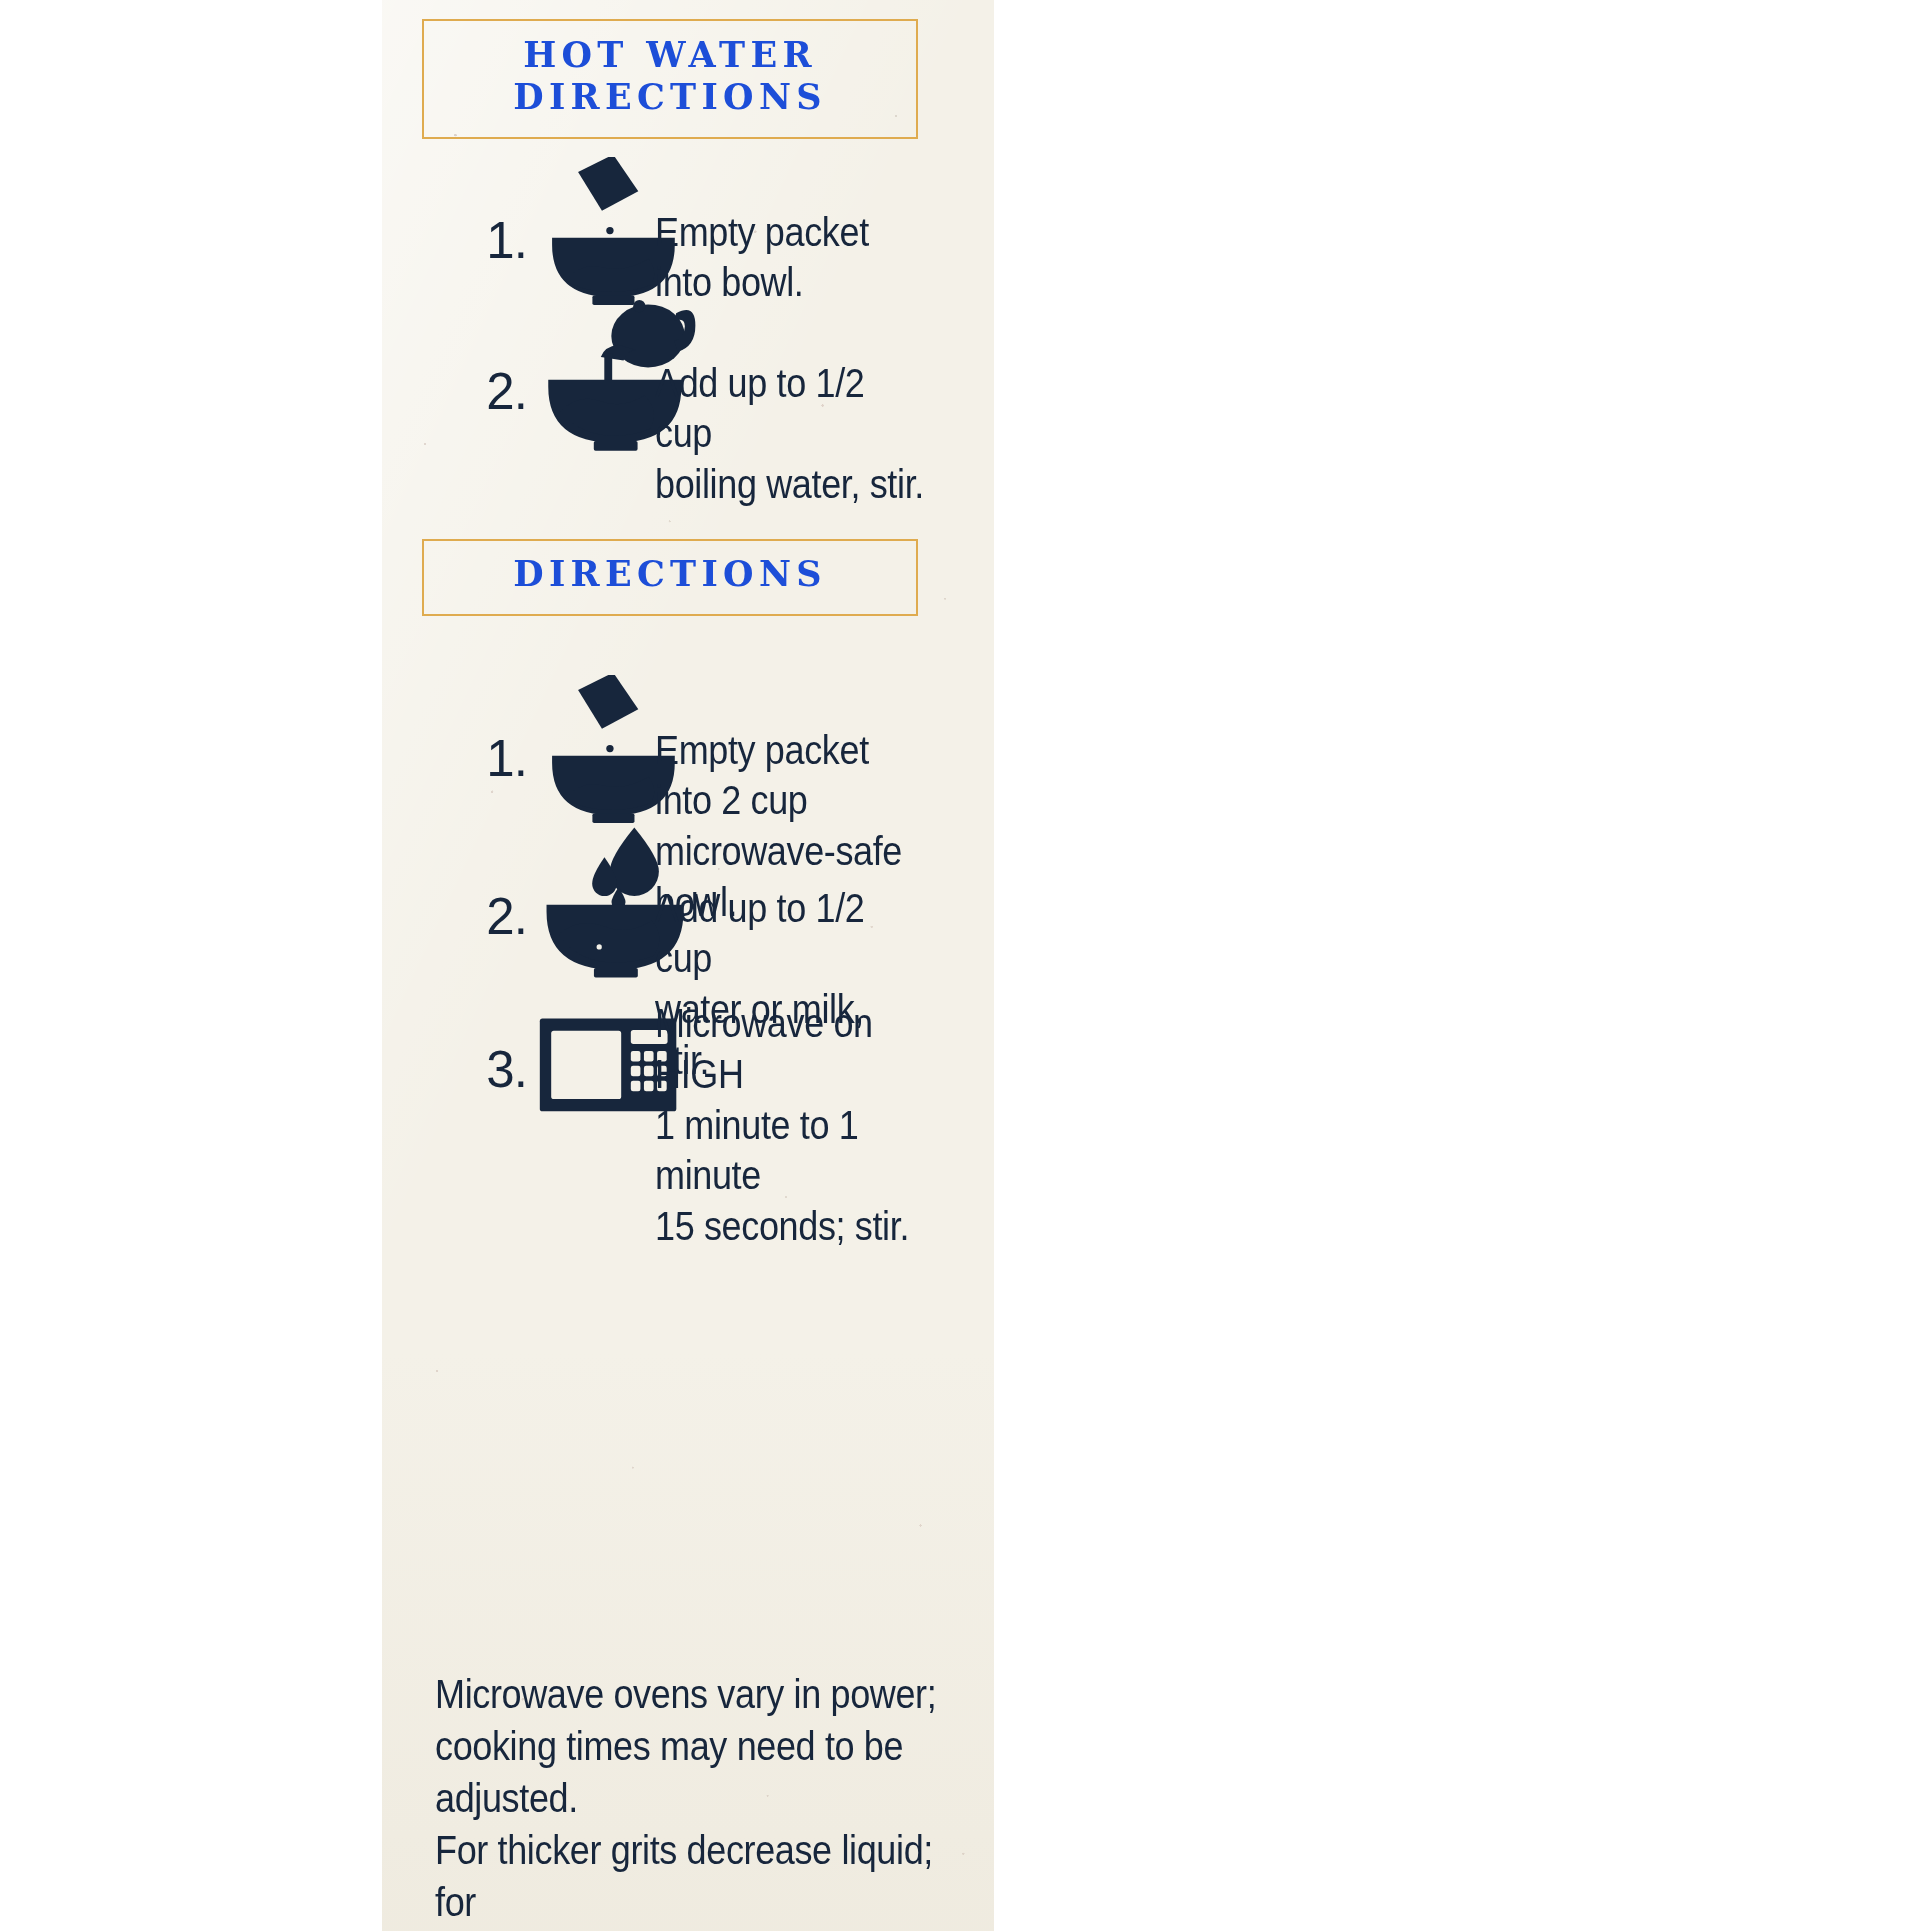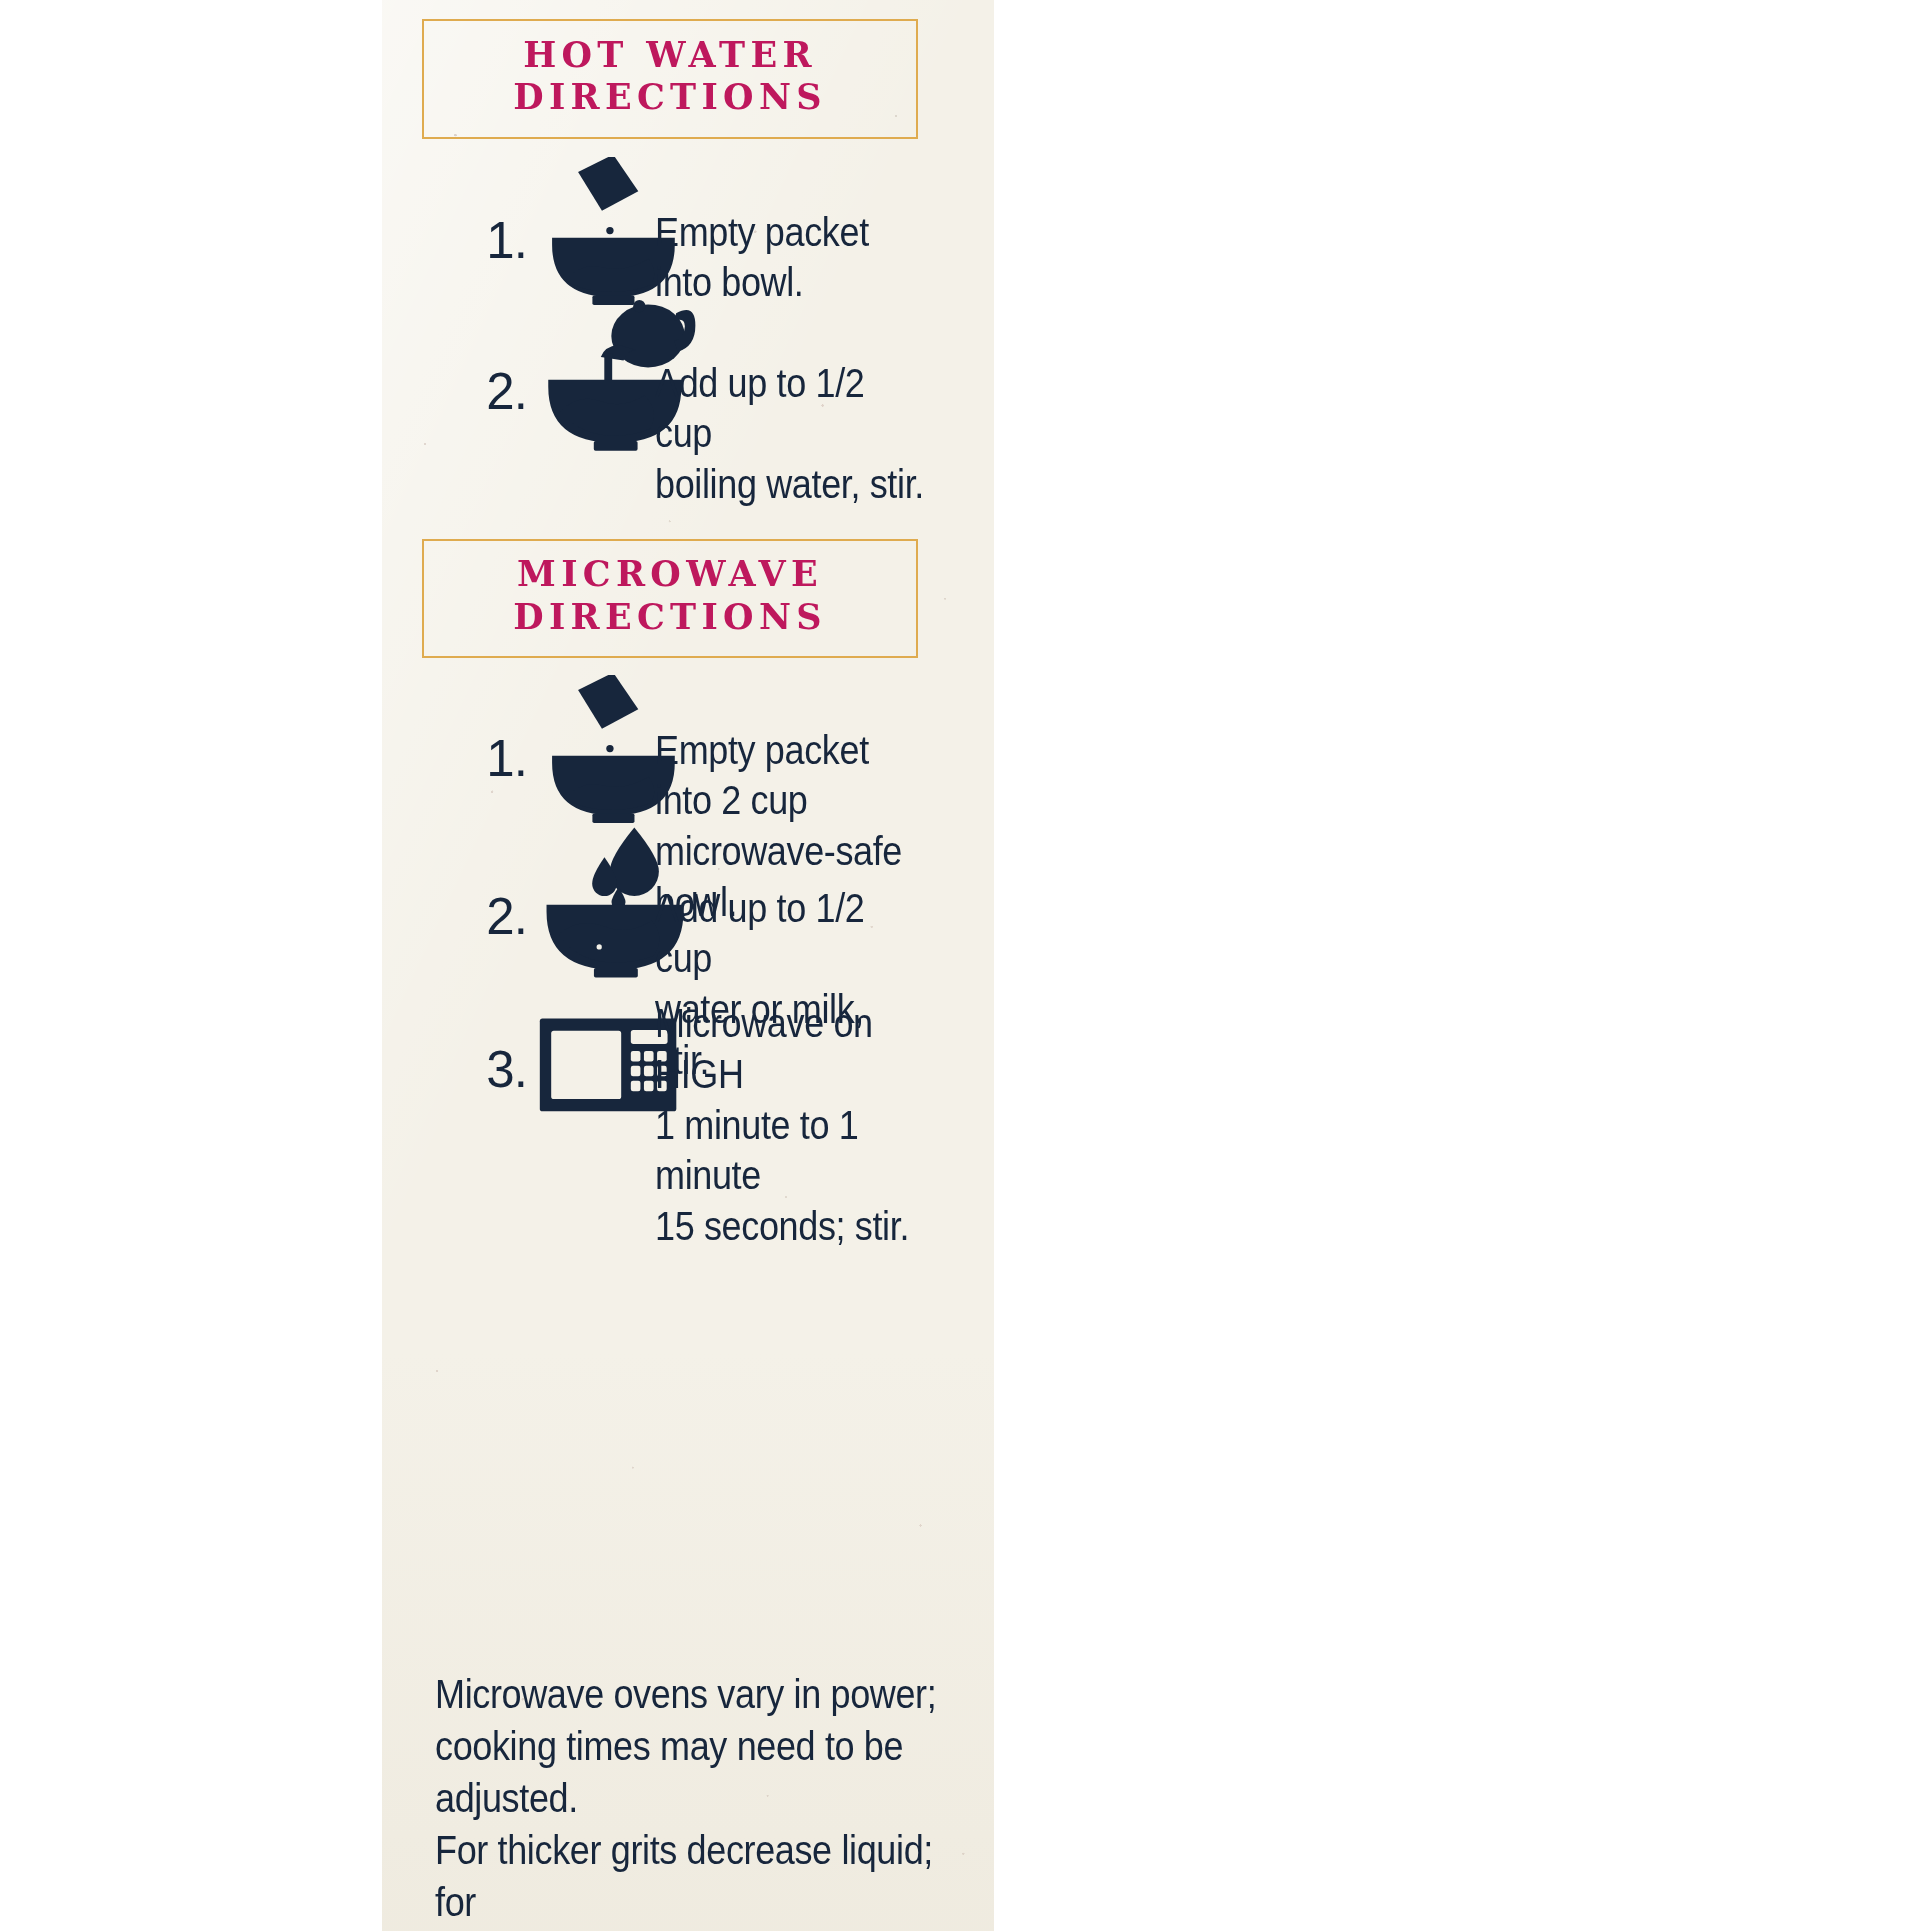--- a/index.html
+++ b/index.html
@@ -55,21 +55,21 @@
   .head-box{
     position:absolute;
     left:40px;
     width:496px;
     border:2.6px solid #dfab4f;
     box-sizing:border-box;
     text-align:center;
     padding:12.3px 0 17.6px 0;
   }
   .head-line{
-    color:#be185d;
+    color:#1d4ed8;
     font-family:"DejaVu Serif", serif;
     font-weight:700;
     font-size:35px;
     letter-spacing:5.3px;
     line-height:1.22;
     white-space:nowrap;
   }
 
   
   .step{ position:absolute; left:40px; width:535px; }
@@ -178,21 +178,20 @@
 
           <rect x="66" y="162" width="50" height="11" rx="2"></rect>
         </g>
       </svg>
     </div>
     <div class="step-txt" style="top:-4.4px;">Add up to 1/2 cup
 boiling water, stir.</div>
   </div>
 
   <div class="head-box" style="top:539px;">
-    <div class="head-line">MICROWAVE</div>
     <div class="head-line">DIRECTIONS</div>
   </div>
 
   <div class="step" style="top:729px;">
     <div class="step-num">1.</div>
     <div class="step-ico" style="top:-54px;">
       <svg width="154" height="149" viewBox="0 0 175 170">
         <g fill="#17263c">
           <path d="M52 8 L96 0 L112 48 L66 58 Z" transform="rotate(-16 82 28)"></path>
           <circle cx="84" cy="84" r="4.2"></circle>

